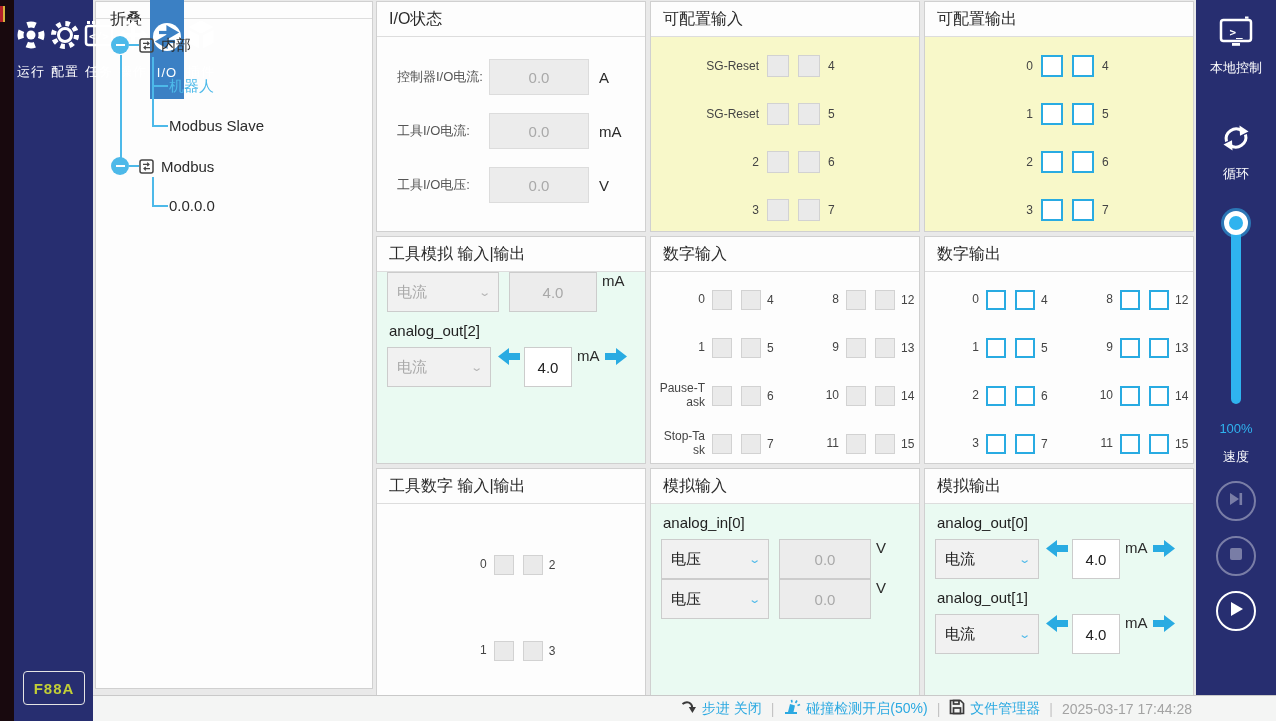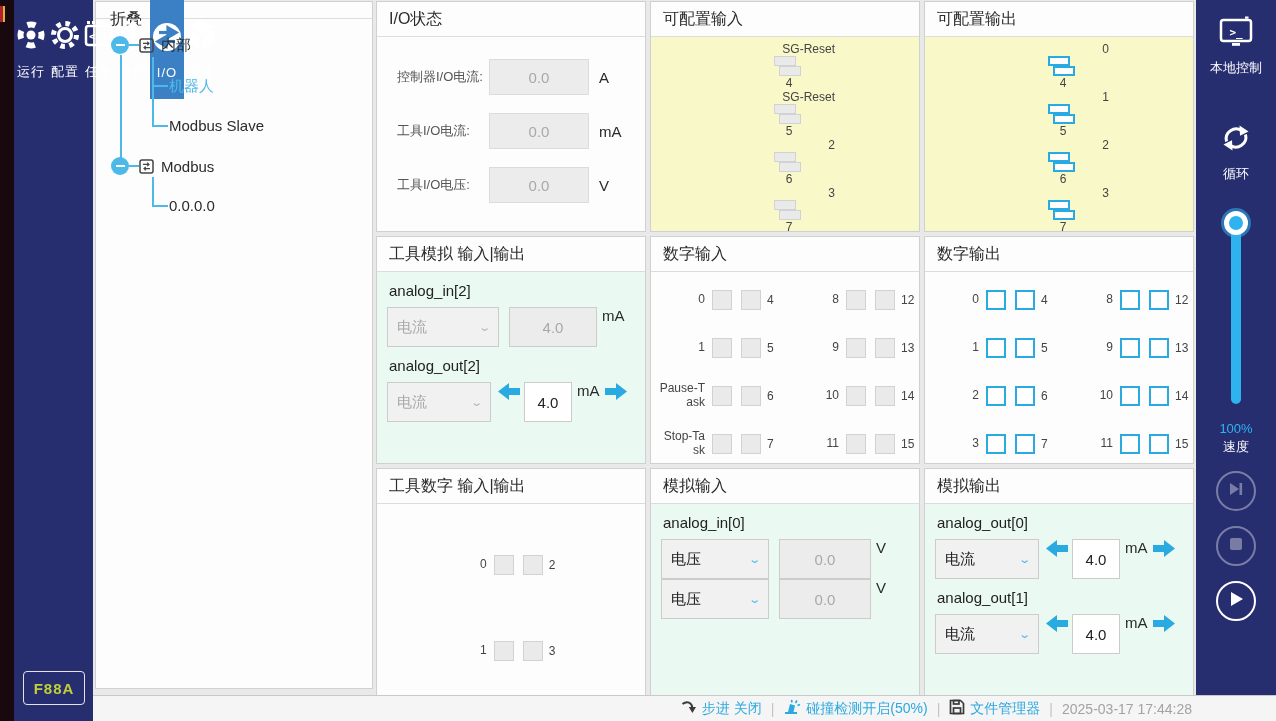--- a/index.html
+++ b/index.html
@@ -45,21 +45,21 @@
   .pbody.mint { background:#eafaf2; }
 
   
   .iorow { display:flex; align-items:center; margin:0 0 18px 20px; }
   .iorow:first-child { margin-top:22px; }
   .iolbl { width:92px; font-size:13px; color:#555; }
   .roval { width:100px; height:36px; background:#ececec; border:1px solid #dcdcdc; color:#a9a9a9; font-size:15px; text-align:center; }
   .unit { font-size:15px; color:#2b2b2b; margin-left:10px; }
 
   
-  .cfgrow { display:flex; align-items:center; height:48px;flex-direction:column; }
+  .cfgrow { display:flex; align-items:center; height:48px; }
   .cfglbl-l { width:108px; text-align:right; font-size:12px; color:#444; margin-right:8px; }
   .cfglbl-r { margin-left:8px; font-size:12px; color:#444; }
   .cb { width:22px; height:22px; display:inline-block; }
   .cb.dis { background:#eaeaea; border:1px solid #d2d2d2; }
   .cb.act { background:#fff; border:2px solid #29abe2; cursor:pointer; }
   .cb + .cb { margin-left:9px; }
 
   
   .dgrow { display:flex; align-items:center; height:48px; padding-left:8px; }
   .dgroup { display:flex; align-items:center; width:128px; }
@@ -93,21 +93,21 @@
   .mgap { margin-left:10px; }
 
   
   .rbar { width:80px; flex:0 0 80px; background:#272e70; display:flex; flex-direction:column; align-items:center; color:#fff; }
   .rtool { display:flex; flex-direction:column; align-items:center; gap:6px; margin-top:16px; cursor:pointer; }
   .rtool .lbl { font-size:13px; color:#fff; }
   .slider { position:relative; width:100%; height:196px; margin-top:28px; display:flex; justify-content:center; }
   .strack { width:10px; height:185px; background:#2fb3ef; border-radius:5px; margin-top:8px; }
   .shandle { position:absolute; top:0; left:50%; transform:translateX(-50%); width:24px; height:24px; border-radius:50%; background:#2fb3ef; border:5px solid #fff; box-shadow:0 0 0 3px rgba(47,179,239,.55); cursor:pointer; }
   .spct { margin-top:14px; font-size:13px; color:#2fb3ef; }
-  .sspeed { margin-top:2px; font-size:13px; color:#fff; }
+  .sspeed { margin-top:12px; font-size:13px; color:#fff; }
   .pbtn { width:40px; height:40px; border-radius:50%; border:2.5px solid rgba(255,255,255,.38); display:flex; align-items:center; justify-content:center; margin-top:15px; cursor:pointer; }
   .pbtn.en { border-color:#fff; }
   .pbtn:first-of-type { margin-top:22px; }
 
   
   .statusbar { height:26px; flex:0 0 26px; background:#f4f5f4; border-top:1px solid #c9c9c9; display:flex; align-items:center; justify-content:flex-end; padding-right:84px; gap:9px; font-size:14px; }
   .sitem { display:flex; align-items:flex-end; gap:5px; color:#2ba9e1; cursor:pointer; }
   .ssep { color:#c4c4c4; }
   .sdate { color:#a3a3a3; }
 </style>
@@ -320,21 +320,20 @@
                 <span class="cb act"></span>
               <span class="cfglbl-r">7</span>
             </div>
           </div>
         </section>
 
         <section class="panel">
           <div class="phead">工具模拟 输入|输出</div>
           <div class="pbody mint">
             <div class="achan">
-              <div class="alabel">analog_in[2]</div>
               <div class="actl">
                 <div class="sel dis w112">
                   <span>电流</span>
                     <span class="chev">⌄</span>
                 </div>
                 <input class="aval dis w88 mgap" readonly="" value="4.0" style="">
                 <span class="aunit">mA</span>
               </div>
               <div class="alabel">analog_out[2]</div>
               <div class="actl">

